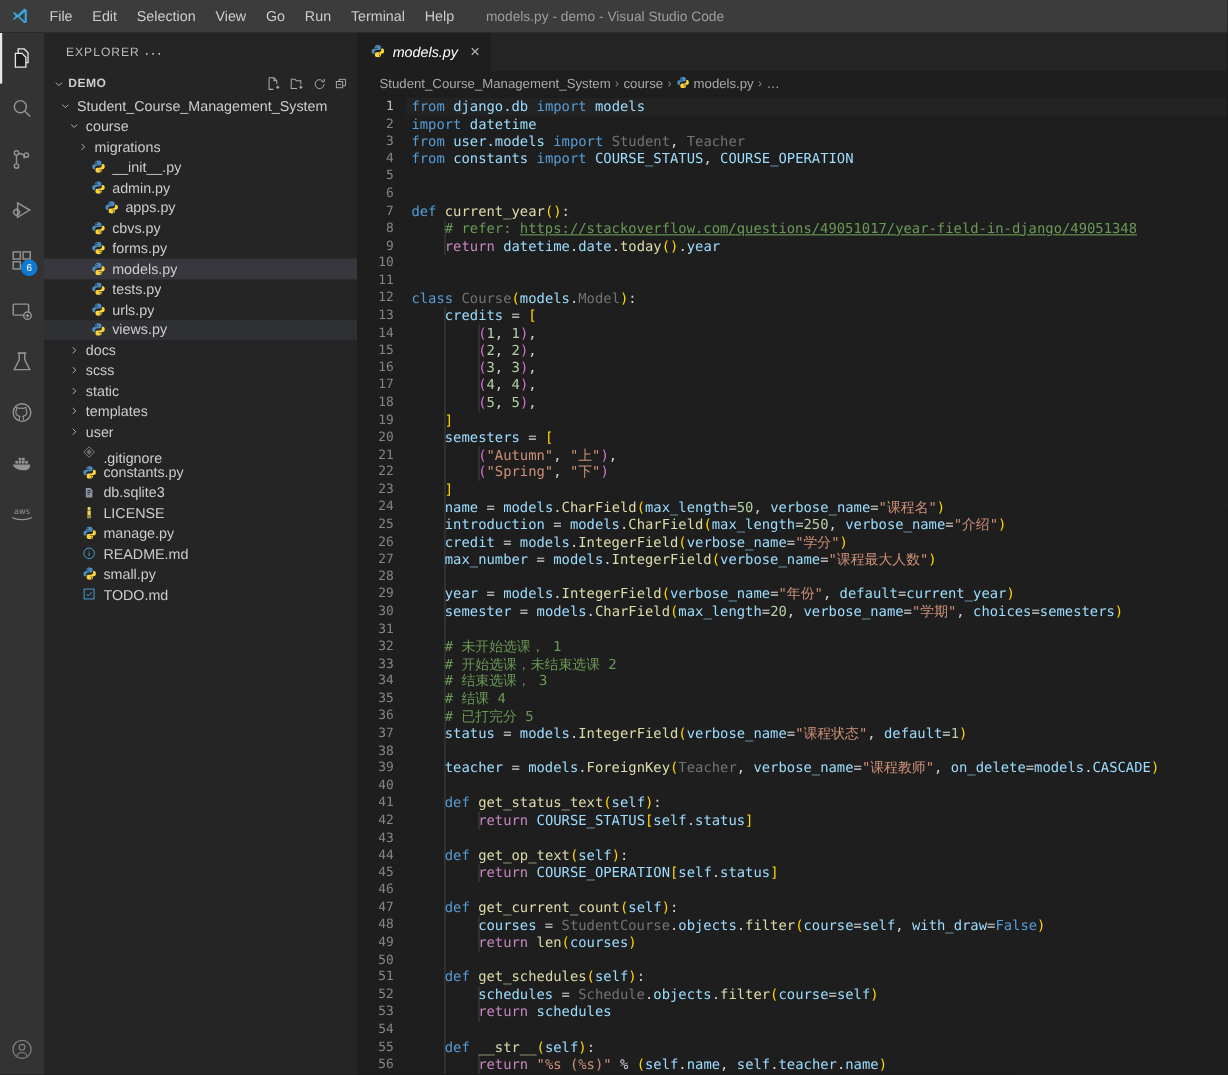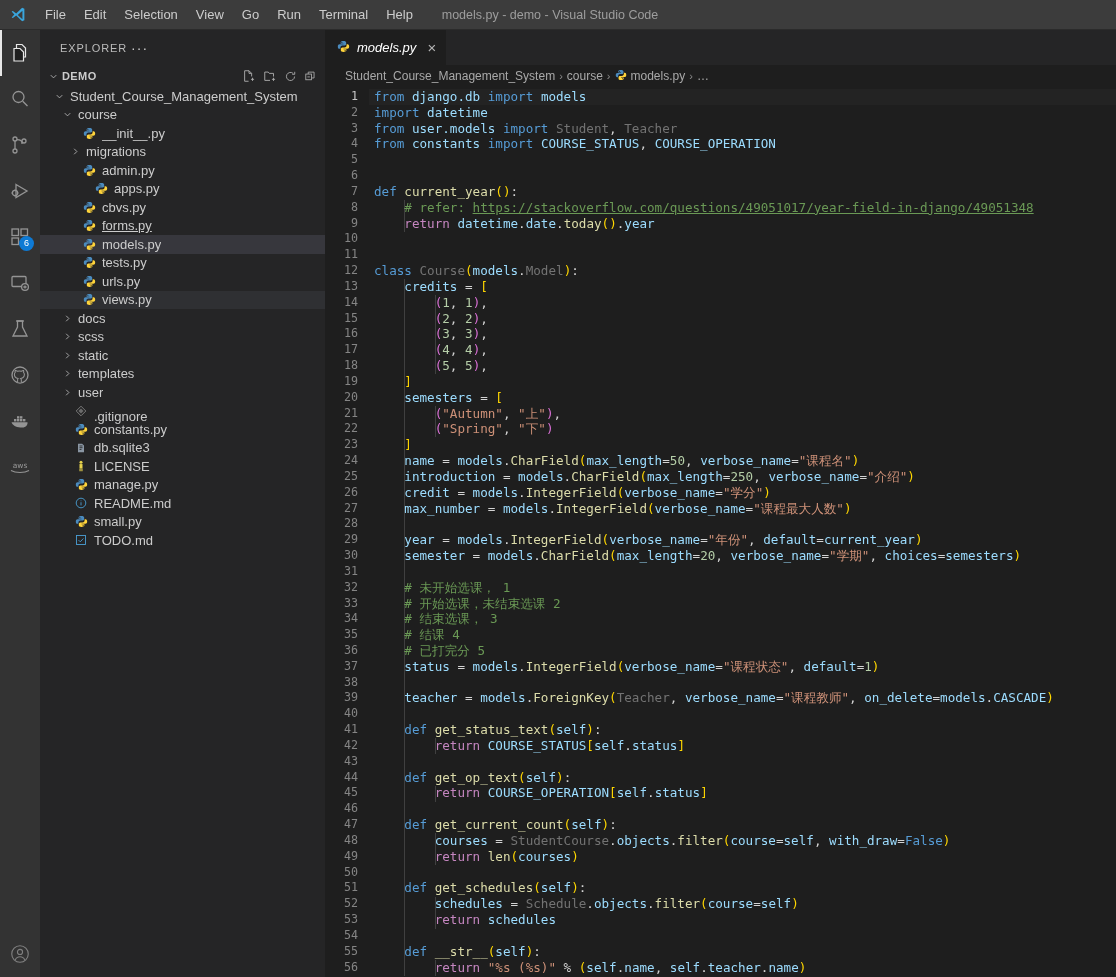--- a/index.html
+++ b/index.html
@@ -329,43 +329,43 @@
           </div>
           <div class="row" style="padding-left: 20px;">
             <span class="chev">
               <svg width="11" height="11" viewBox="0 0 16 16" fill="none" stroke="#cccccc" stroke-width="1.3">
                 <path d="M4 6l4 4 4-4"></path>
               </svg>
             </span>
             <span class="rlabel" style="margin-left: 4px;">course</span>
           </div>
           <div class="row" style="padding-left: 28px;">
-            <span class="ficon" style="margin-left: 12px;">
-              <svg width="13" height="13" viewBox="0 0 16 16">
-                <path d="M7.9 1.2c-1.9 0-3.5.5-3.5 2.1v1.4h3.6v.5H3.2c-1.3 0-2.2 1-2.2 2.8 0 1.7.6 2.9 2 2.9h1.2V9.2c0-1.4 1.2-2.5 2.6-2.5h2.6c1.1 0 1.9-.9 1.9-2V3.3c0-1.3-1.1-2.1-3.4-2.1zm-1.9 1c.4 0 .7.3.7.7s-.3.7-.7.7-.7-.3-.7-.7.3-.7.7-.7z" fill="#4b8bbe"></path>
-                <path d="M8.1 14.8c1.9 0 3.5-.5 3.5-2.1v-1.4H8v-.5h4.8c1.3 0 2.2-1 2.2-2.8 0-1.7-.6-2.9-2-2.9h-1.2v1.7c0 1.4-1.2 2.5-2.6 2.5H6.6c-1.1 0-1.9.9-1.9 2v1.4c0 1.3 1.1 2.1 3.4 2.1zm1.9-1c-.4 0-.7-.3-.7-.7s.3-.7.7-.7.7.3.7.7-.3.7-.7.7z" fill="#ffd43b"></path>
-              </svg>
-            </span>
-            <span class="rlabel" style="margin-left: 4px;">__init__.py</span>
-          </div>
-          <div class="row" style="padding-left: 28px;">
             <span class="chev">
               <svg width="11" height="11" viewBox="0 0 16 16" fill="none" stroke="#cccccc" stroke-width="1.3">
                 <path d="M6 4l4 4-4 4"></path>
               </svg>
             </span>
             <span class="rlabel" style="margin-left: 4px;">migrations</span>
           </div>
           <div class="row" style="padding-left: 28px;">
             <span class="ficon" style="margin-left: 12px;">
               <svg width="13" height="13" viewBox="0 0 16 16">
                 <path d="M7.9 1.2c-1.9 0-3.5.5-3.5 2.1v1.4h3.6v.5H3.2c-1.3 0-2.2 1-2.2 2.8 0 1.7.6 2.9 2 2.9h1.2V9.2c0-1.4 1.2-2.5 2.6-2.5h2.6c1.1 0 1.9-.9 1.9-2V3.3c0-1.3-1.1-2.1-3.4-2.1zm-1.9 1c.4 0 .7.3.7.7s-.3.7-.7.7-.7-.3-.7-.7.3-.7.7-.7z" fill="#4b8bbe"></path>
                 <path d="M8.1 14.8c1.9 0 3.5-.5 3.5-2.1v-1.4H8v-.5h4.8c1.3 0 2.2-1 2.2-2.8 0-1.7-.6-2.9-2-2.9h-1.2v1.7c0 1.4-1.2 2.5-2.6 2.5H6.6c-1.1 0-1.9.9-1.9 2v1.4c0 1.3 1.1 2.1 3.4 2.1zm1.9-1c-.4 0-.7-.3-.7-.7s.3-.7.7-.7.7.3.7.7-.3.7-.7.7z" fill="#ffd43b"></path>
               </svg>
             </span>
+            <span class="rlabel" style="margin-left: 4px;">__init__.py</span>
+          </div>
+          <div class="row" style="padding-left: 28px;">
+            <span class="ficon" style="margin-left: 12px;">
+              <svg width="13" height="13" viewBox="0 0 16 16">
+                <path d="M7.9 1.2c-1.9 0-3.5.5-3.5 2.1v1.4h3.6v.5H3.2c-1.3 0-2.2 1-2.2 2.8 0 1.7.6 2.9 2 2.9h1.2V9.2c0-1.4 1.2-2.5 2.6-2.5h2.6c1.1 0 1.9-.9 1.9-2V3.3c0-1.3-1.1-2.1-3.4-2.1zm-1.9 1c.4 0 .7.3.7.7s-.3.7-.7.7-.7-.3-.7-.7.3-.7.7-.7z" fill="#4b8bbe"></path>
+                <path d="M8.1 14.8c1.9 0 3.5-.5 3.5-2.1v-1.4H8v-.5h4.8c1.3 0 2.2-1 2.2-2.8 0-1.7-.6-2.9-2-2.9h-1.2v1.7c0 1.4-1.2 2.5-2.6 2.5H6.6c-1.1 0-1.9.9-1.9 2v1.4c0 1.3 1.1 2.1 3.4 2.1zm1.9-1c-.4 0-.7-.3-.7-.7s.3-.7.7-.7.7.3.7.7-.3.7-.7.7z" fill="#ffd43b"></path>
+              </svg>
+            </span>
             <span class="rlabel" style="margin-left: 4px;">admin.py</span>
           </div>
           <div class="row" style="padding-left: 40px;">
             <span class="ficon" style="margin-left: 12px;">
               <svg width="13" height="13" viewBox="0 0 16 16">
                 <path d="M7.9 1.2c-1.9 0-3.5.5-3.5 2.1v1.4h3.6v.5H3.2c-1.3 0-2.2 1-2.2 2.8 0 1.7.6 2.9 2 2.9h1.2V9.2c0-1.4 1.2-2.5 2.6-2.5h2.6c1.1 0 1.9-.9 1.9-2V3.3c0-1.3-1.1-2.1-3.4-2.1zm-1.9 1c.4 0 .7.3.7.7s-.3.7-.7.7-.7-.3-.7-.7.3-.7.7-.7z" fill="#4b8bbe"></path>
                 <path d="M8.1 14.8c1.9 0 3.5-.5 3.5-2.1v-1.4H8v-.5h4.8c1.3 0 2.2-1 2.2-2.8 0-1.7-.6-2.9-2-2.9h-1.2v1.7c0 1.4-1.2 2.5-2.6 2.5H6.6c-1.1 0-1.9.9-1.9 2v1.4c0 1.3 1.1 2.1 3.4 2.1zm1.9-1c-.4 0-.7-.3-.7-.7s.3-.7.7-.7.7.3.7.7-.3.7-.7.7z" fill="#ffd43b"></path>
               </svg>
             </span>
             <span class="rlabel" style="margin-left: 4px;">apps.py</span>
@@ -379,21 +379,21 @@
             </span>
             <span class="rlabel" style="margin-left: 4px;">cbvs.py</span>
           </div>
           <div class="row" style="padding-left: 28px;">
             <span class="ficon" style="margin-left: 12px;">
               <svg width="13" height="13" viewBox="0 0 16 16">
                 <path d="M7.9 1.2c-1.9 0-3.5.5-3.5 2.1v1.4h3.6v.5H3.2c-1.3 0-2.2 1-2.2 2.8 0 1.7.6 2.9 2 2.9h1.2V9.2c0-1.4 1.2-2.5 2.6-2.5h2.6c1.1 0 1.9-.9 1.9-2V3.3c0-1.3-1.1-2.1-3.4-2.1zm-1.9 1c.4 0 .7.3.7.7s-.3.7-.7.7-.7-.3-.7-.7.3-.7.7-.7z" fill="#4b8bbe"></path>
                 <path d="M8.1 14.8c1.9 0 3.5-.5 3.5-2.1v-1.4H8v-.5h4.8c1.3 0 2.2-1 2.2-2.8 0-1.7-.6-2.9-2-2.9h-1.2v1.7c0 1.4-1.2 2.5-2.6 2.5H6.6c-1.1 0-1.9.9-1.9 2v1.4c0 1.3 1.1 2.1 3.4 2.1zm1.9-1c-.4 0-.7-.3-.7-.7s.3-.7.7-.7.7.3.7.7-.3.7-.7.7z" fill="#ffd43b"></path>
               </svg>
             </span>
-            <span class="rlabel" style="margin-left: 4px; text-decoration: underline;">forms.py</span>
+            <span class="rlabel" style="margin-left: 4px;">forms.py</span>
           </div>
           <div class="row selected" style="padding-left: 28px;">
             <span class="ficon" style="margin-left: 12px;">
               <svg width="13" height="13" viewBox="0 0 16 16">
                 <path d="M7.9 1.2c-1.9 0-3.5.5-3.5 2.1v1.4h3.6v.5H3.2c-1.3 0-2.2 1-2.2 2.8 0 1.7.6 2.9 2 2.9h1.2V9.2c0-1.4 1.2-2.5 2.6-2.5h2.6c1.1 0 1.9-.9 1.9-2V3.3c0-1.3-1.1-2.1-3.4-2.1zm-1.9 1c.4 0 .7.3.7.7s-.3.7-.7.7-.7-.3-.7-.7.3-.7.7-.7z" fill="#4b8bbe"></path>
                 <path d="M8.1 14.8c1.9 0 3.5-.5 3.5-2.1v-1.4H8v-.5h4.8c1.3 0 2.2-1 2.2-2.8 0-1.7-.6-2.9-2-2.9h-1.2v1.7c0 1.4-1.2 2.5-2.6 2.5H6.6c-1.1 0-1.9.9-1.9 2v1.4c0 1.3 1.1 2.1 3.4 2.1zm1.9-1c-.4 0-.7-.3-.7-.7s.3-.7.7-.7.7.3.7.7-.3.7-.7.7z" fill="#ffd43b"></path>
               </svg>
             </span>
             <span class="rlabel" style="margin-left: 4px;">models.py</span>
           </div>

